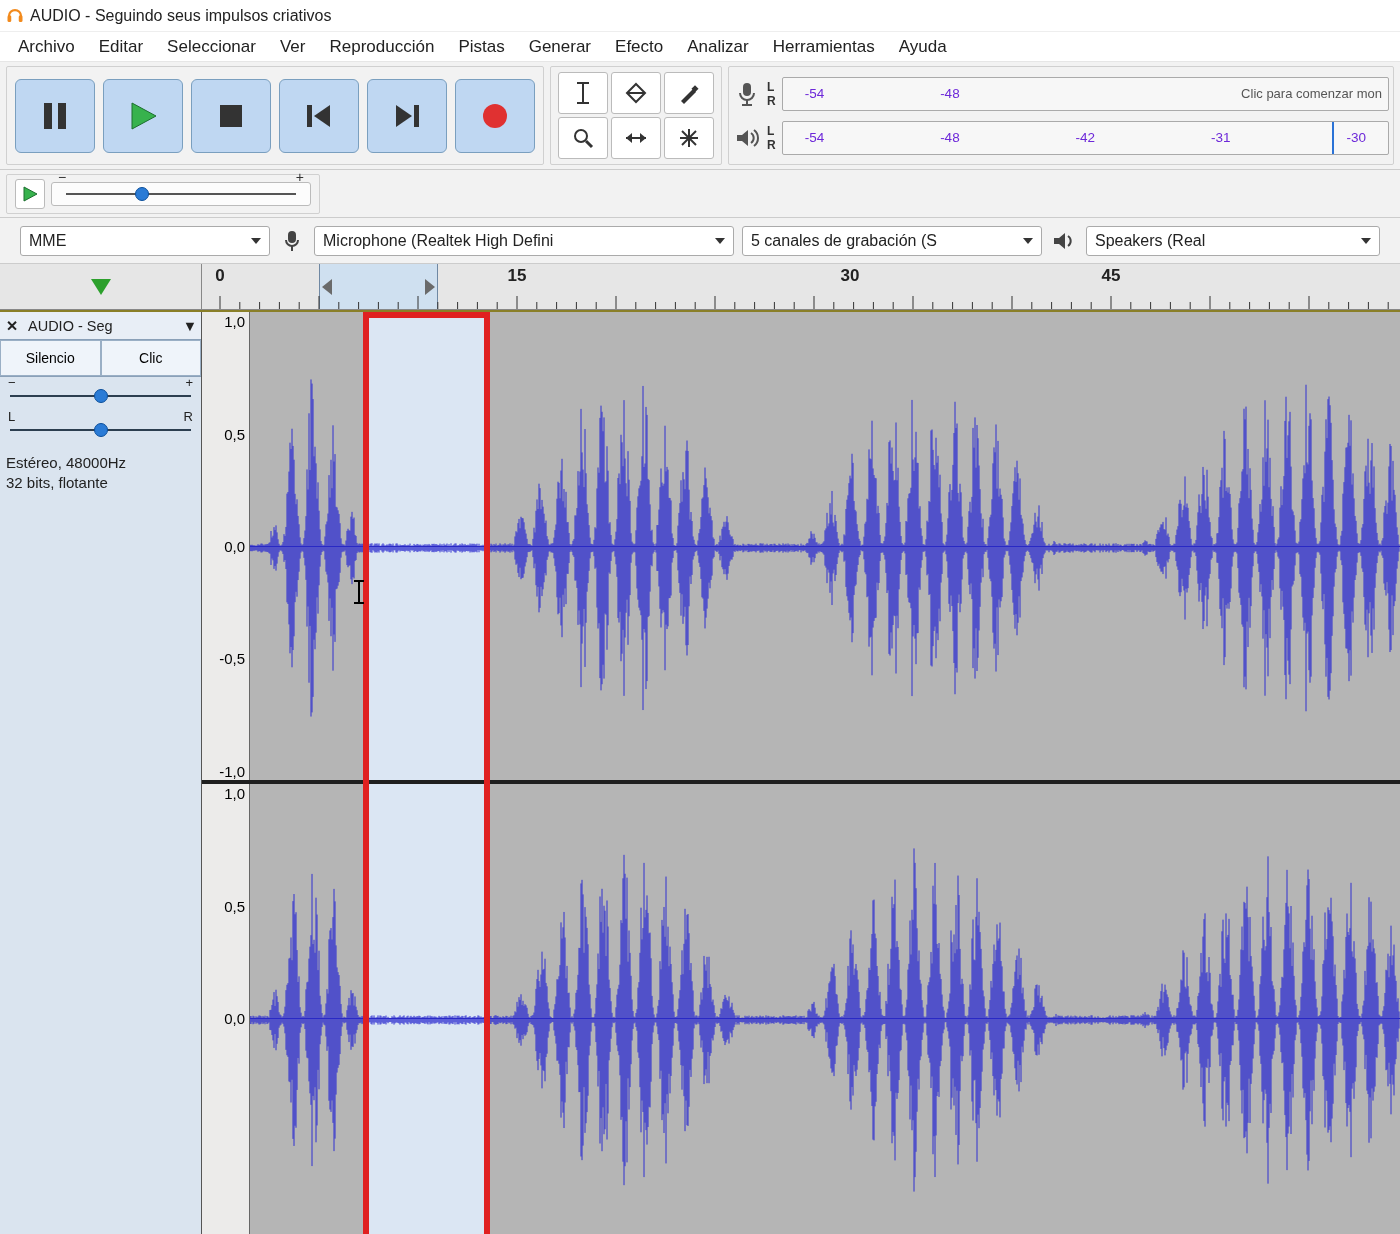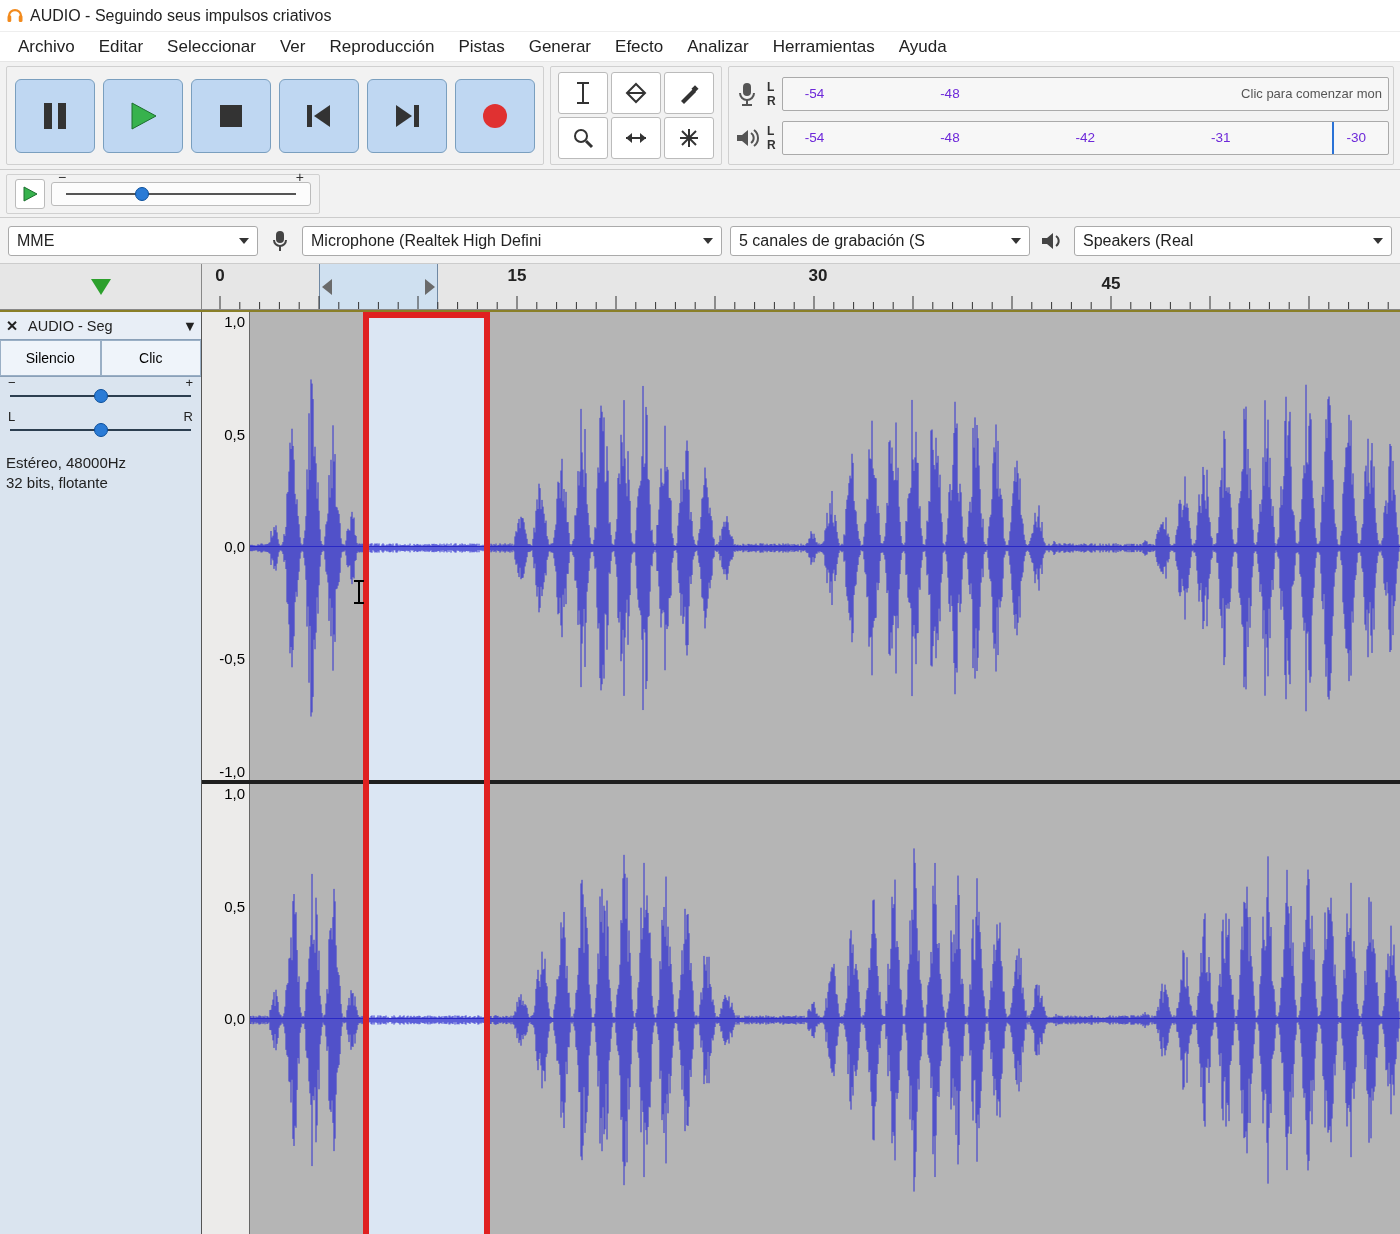--- a/index.html
+++ b/index.html
@@ -38,21 +38,21 @@
   .meter .hint{position:absolute;inset:0;display:flex;align-items:center;justify-content:center;color:#555;font-size:13px}
   
   .secondbar{display:flex;align-items:center;background:var(--bg);border-bottom:1px solid #ccc;padding:4px 6px;gap:6px;height:48px}
   .play-small{width:30px;height:30px;display:flex;align-items:center;justify-content:center;border:1px solid #bbb;background:#fff;border-radius:3px;cursor:pointer}
   .speed-slider{position:relative;width:260px;height:24px;border:1px solid #bbb;border-radius:3px;background:#fcfcfc;display:flex;align-items:center;padding:0 14px}
   .speed-slider .track{position:relative;flex:1;height:2px;background:#555}
   .speed-slider .thumb{position:absolute;top:50%;width:14px;height:14px;border-radius:50%;background:#2a7bd6;border:1px solid #0b4f9b;transform:translate(-50%,-50%)}
   .speed-slider .minus,.speed-slider .plus{position:absolute;top:-14px;font-size:14px;color:#333}
   .speed-slider .minus{left:6px}.speed-slider .plus{right:6px}
   
-  .devicebar{display:flex;align-items:center;background:var(--bg);border-bottom:1px solid #ccc;padding:6px 8px;gap:8px;height:46px;font-size:16px}
+  .devicebar{display:flex;align-items:center;background:var(--bg);border-bottom:1px solid #ccc;padding:6px 20px;gap:8px;height:46px;font-size:16px}
   .devsel{height:30px;border:1px solid #aaa;border-radius:3px;background:#fff;padding:2px 26px 2px 8px;display:flex;align-items:center;position:relative;min-width:0;white-space:nowrap;overflow:hidden;text-overflow:ellipsis}
   .devsel::after{content:"";position:absolute;right:8px;top:50%;width:0;height:0;border-left:5px solid transparent;border-right:5px solid transparent;border-top:6px solid #333;transform:translateY(-50%)}
   
   .ruler-wrap{display:flex;height:46px;border-bottom:1px solid #888;background:#e6e6e6}
   .ruler-gutter{width:202px;background:#e6e6e6;border-right:1px solid #888;display:flex;align-items:center;justify-content:center}
   .green-flag{width:0;height:0;border-left:10px solid transparent;border-right:10px solid transparent;border-top:16px solid #2ca02c}
   .ruler{flex:1;position:relative;overflow:hidden}
   .rule-svg{position:absolute;inset:0}
   .ruler-sel{position:absolute;top:0;height:100%;background:var(--header);border-left:1px solid #6f88a3;border-right:1px solid #6f88a3}
   .ruler-sel::before,.ruler-sel::after{content:"";position:absolute;top:50%;width:0;height:0;border-top:8px solid transparent;border-bottom:8px solid transparent;transform:translateY(-50%)}
@@ -379,22 +379,22 @@
         <line x1="1463.4" y1="46" x2="1463.4" y2="38" stroke="#333" stroke-width="1"></line>
         <line x1="1483.2" y1="46" x2="1483.2" y2="38" stroke="#333" stroke-width="1"></line>
         <line x1="1503" y1="46" x2="1503" y2="32" stroke="#333" stroke-width="1"></line>
         <line x1="1522.8" y1="46" x2="1522.8" y2="38" stroke="#333" stroke-width="1"></line>
         <line x1="1542.6000000000001" y1="46" x2="1542.6000000000001" y2="38" stroke="#333" stroke-width="1"></line>
         <line x1="1562.4" y1="46" x2="1562.4" y2="38" stroke="#333" stroke-width="1"></line>
         <line x1="1582.2" y1="46" x2="1582.2" y2="38" stroke="#333" stroke-width="1"></line>
       </svg>
   <div class="num" style="left: 18px;">0</div>
       <div class="num" style="left: 315px;">15</div>
-      <div class="num" style="left: 616px;">30</div>
-      <div class="num" style="left: 909px; margin-top: 8px;">45</div>
+      <div class="num" style="left: 648px;">30</div>
+      <div class="num" style="left: 909px;">45</div>
     </div>
 </div>
 
 <div class="tracks">
   <div class="track-panel">
     <div class="tp-header">
       <span class="tp-close">✕</span>
       <span class="tp-title">AUDIO - Seg</span>
       <span class="tp-menu">▼</span>
     </div>

